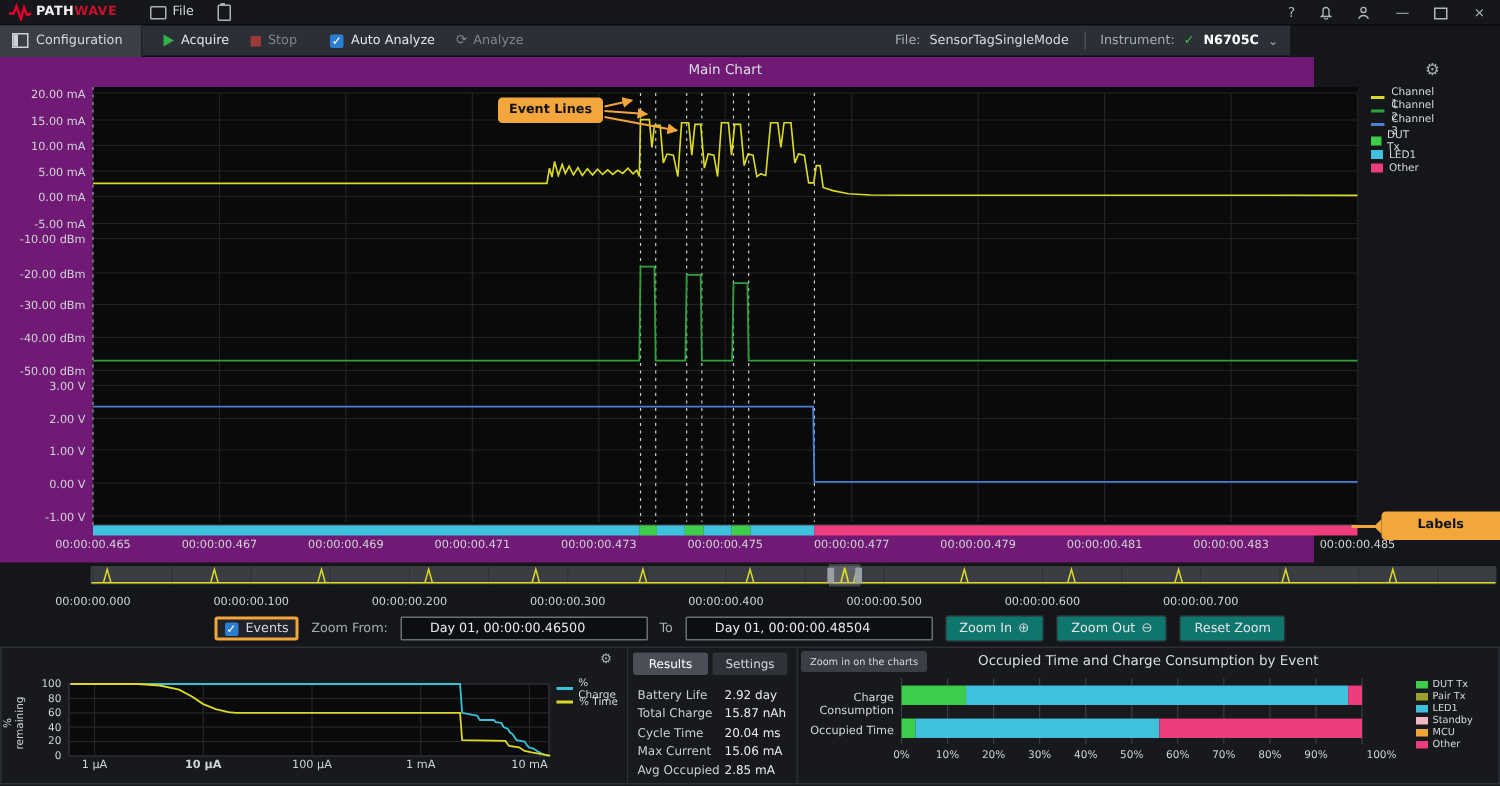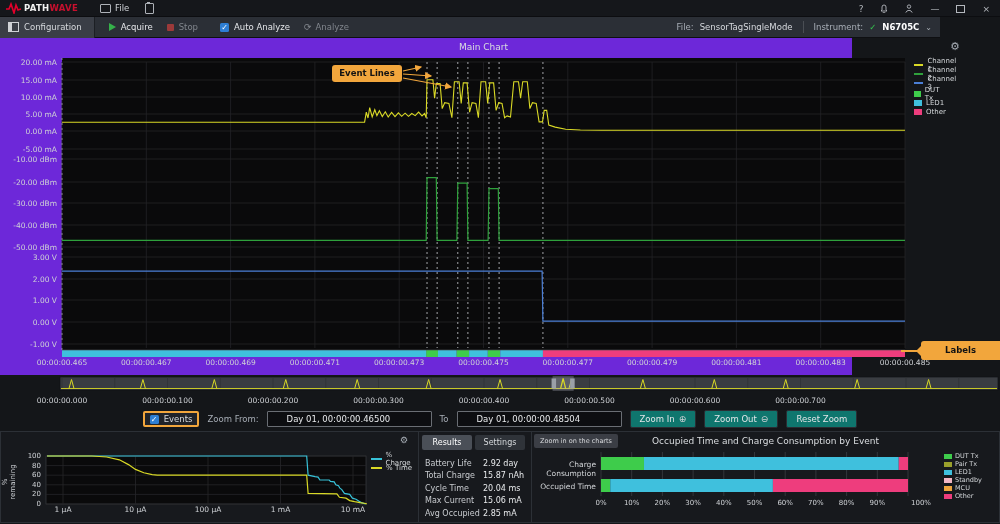--- a/index.html
+++ b/index.html
@@ -12,40 +12,40 @@
   .logo .b1{color:#f2f2f2;margin-left:3px;}
   .logo .b2{color:#c8102e;}
   .menu-item{display:flex;align-items:center;margin-left:22px;color:#cfd2d6;cursor:default;}
   .ic-window{display:inline-block;width:9px;height:7px;border:1px solid #aeb2b8;border-radius:1px;margin-right:4px;}
   .ic-clipboard{display:inline-block;width:7px;height:9px;border:1px solid #aeb2b8;border-radius:1px;margin-left:16px;position:relative;}
   .ic-clipboard:before{content:'';position:absolute;left:1px;top:-2px;width:3px;height:2px;background:#aeb2b8;}
   .tb-title{position:absolute;left:0;right:0;text-align:center;color:#e8eaec;font-size:8.5px;pointer-events:none;}
   .win-icons{position:absolute;right:10px;top:0;height:17px;display:flex;align-items:center;gap:17px;color:#b4b8be;font-size:9px;}
   .win-box{display:inline-block;width:7px;height:6px;border:1px solid #b4b8be;}
   
-  .toolbar{position:absolute;left:0;top:17px;width:940px;height:21px;background:#2b2f36;border-bottom:1px solid #0e0f12;
+  .toolbar{position:absolute;left:0;top:17px;width:860px;height:21px;background:#2b2f36;border-bottom:1px solid #0e0f12;
     display:flex;align-items:center;font-size:8.5px;box-sizing:border-box;}
   .cfg-btn{height:21px;display:flex;align-items:center;background:#3a3e46;padding:0 12px 0 8px;border-right:1px solid #1c1f24;}
   .ic-config{display:inline-block;width:9px;height:8px;border:1px solid #cfd2d6;margin-right:5px;position:relative;}
   .ic-config:before{content:'';position:absolute;left:0;top:0;width:3px;height:8px;background:#cfd2d6;}
   .tb-btn{display:flex;align-items:center;margin-left:14px;color:#e3e5e8;}
   .tb-btn.dim{color:#80858c;}
   .ic-play{display:inline-block;width:0;height:0;border-top:4px solid transparent;border-bottom:4px solid transparent;border-left:7px solid #35b14a;margin-right:5px;}
   .ic-stop{display:inline-block;width:7px;height:7px;background:#9c3a3a;border-radius:1px;margin-right:5px;}
   .chk{display:inline-flex;width:9px;height:9px;background:#2d7ed3;border-radius:1.5px;color:#fff;font-size:8px;line-height:9px;
     align-items:center;justify-content:center;margin-right:5px;}
   .ic-refresh{margin-right:4px;font-size:9px;}
   .tb-right{position:absolute;right:8px;display:flex;align-items:center;gap:6px;font-size:8.5px;}
   .lbl-dim{color:#a7adb5;}
   .v-sep{width:1px;height:12px;background:#4a4e54;margin:0 4px;}
   .ok-check{color:#35c24e;font-weight:bold;}
   .inst-name{color:#fff;font-weight:bold;}
   .caret{color:#a7adb5;font-size:8px;}
   
-  .main-panel{position:absolute;left:0;top:38px;width:852px;height:337px;background:#6d28d9;}
+  .main-panel{position:absolute;left:0;top:38px;width:852px;height:337px;background:#701a75;padding-left:24px;}
   .mc-title{position:absolute;left:62px;top:4px;width:843px;text-align:center;font-size:9px;color:#dadde0;}
   .gear{position:absolute;color:#a7adb5;font-size:11px;line-height:11px;cursor:default;}
   #mc-gear{left:950px;top:3px;}
   #mc-svg{position:absolute;left:0;top:0;}
   .ytick{position:absolute;left:0;width:57px;text-align:right;font-size:7.5px;color:#cfd2d6;}
   .xtick{position:absolute;width:80px;text-align:center;font-size:7.5px;color:#cfd2d6;}
   .leg-row{display:flex;align-items:center;height:9px;font-size:7px;color:#d4d7da;}
   .leg-line{width:11px;height:2px;margin-right:4px;}
   .leg-sq{width:8px;height:6px;margin-right:4px;}
   #mc-legend{position:absolute;left:914px;top:22px;}
@@ -386,21 +386,21 @@
       <div id="ccdf-yticks">
           <div class="ccdf-yt" style="top: 20px; left: 2px;">100</div>
           <div class="ccdf-yt" style="top: 29.6px; left: 2px;">80</div>
           <div class="ccdf-yt" style="top: 39.2px; left: 2px;">60</div>
           <div class="ccdf-yt" style="top: 48.8px; left: 2px;">40</div>
           <div class="ccdf-yt" style="top: 58.4px; left: 2px;">20</div>
           <div class="ccdf-yt" style="top: 68px; left: 2px;">0</div>
         </div>
       <div id="ccdf-xticks">
           <div class="ccdf-xt" style="left: 32px;">1 µA</div>
-          <div class="ccdf-xt" style="left: 104.5px;">10 µA</div>
+          <div class="ccdf-xt" style="left: 104.5px; font-weight: bold;">10 µA</div>
           <div class="ccdf-xt" style="left: 177px;">100 µA</div>
           <div class="ccdf-xt" style="left: 249.5px;">1 mA</div>
           <div class="ccdf-xt" style="left: 322px;">10 mA</div>
         </div>
       <div id="ccdf-legend">
           <div class="leg-row">
             <span class="leg-line" style="background: rgb(56, 194, 216);"></span>
             <span>% Charge</span>
           </div>
           <div class="leg-row">

